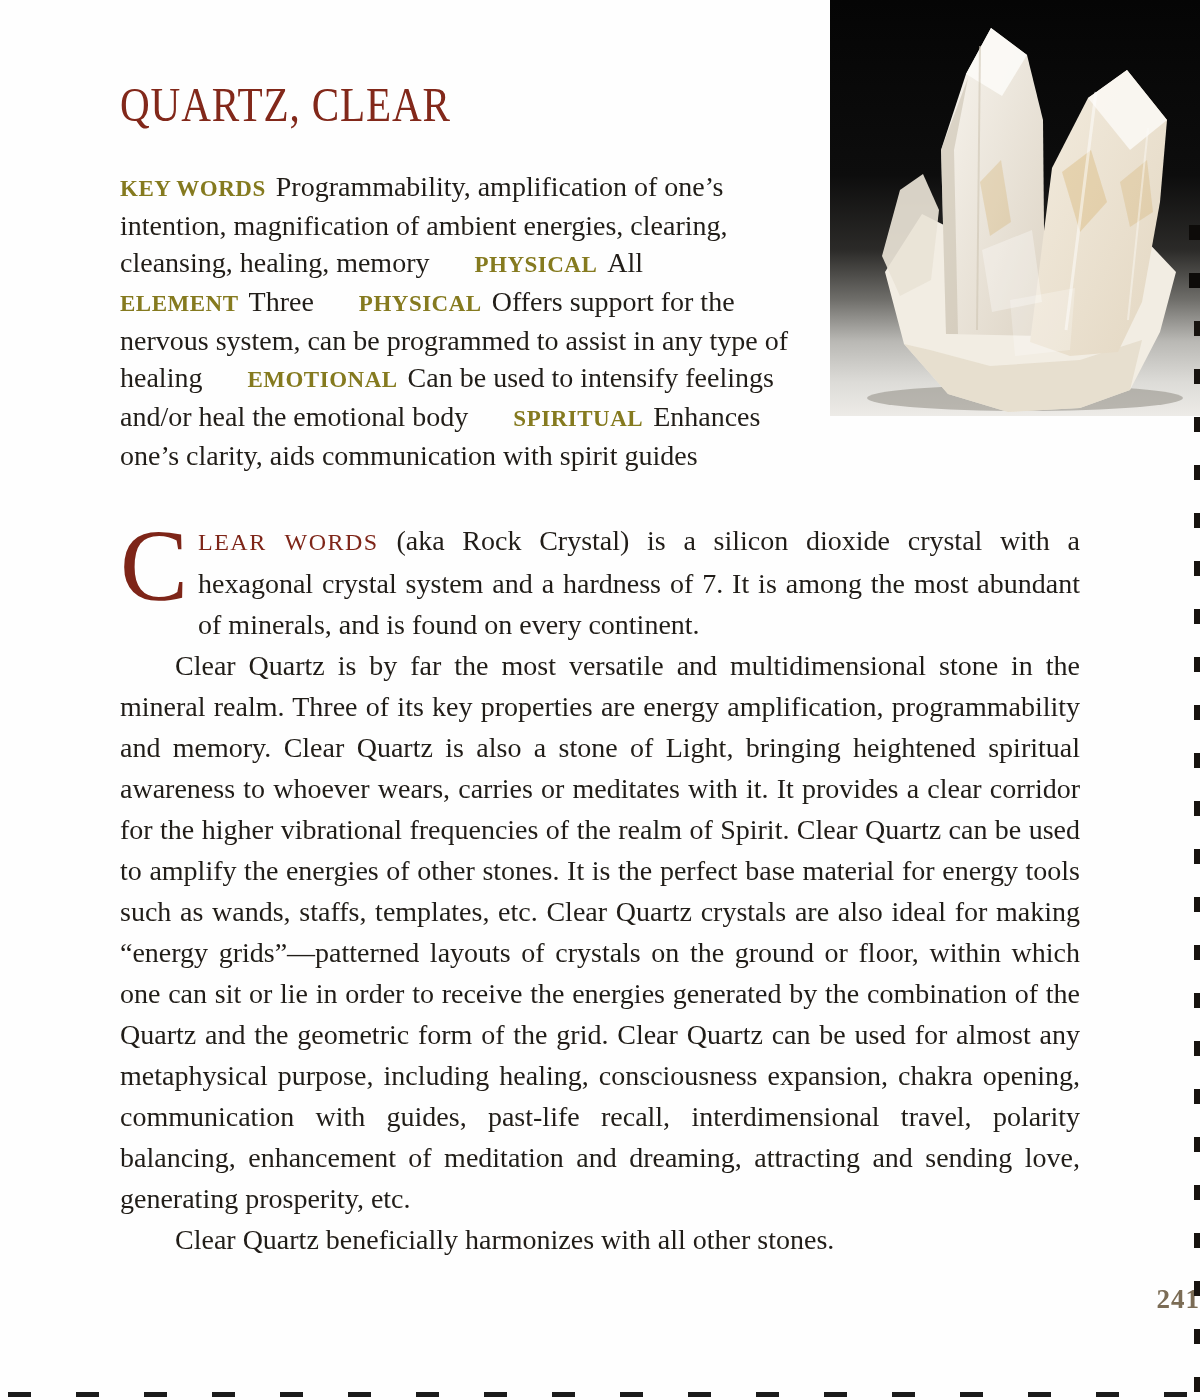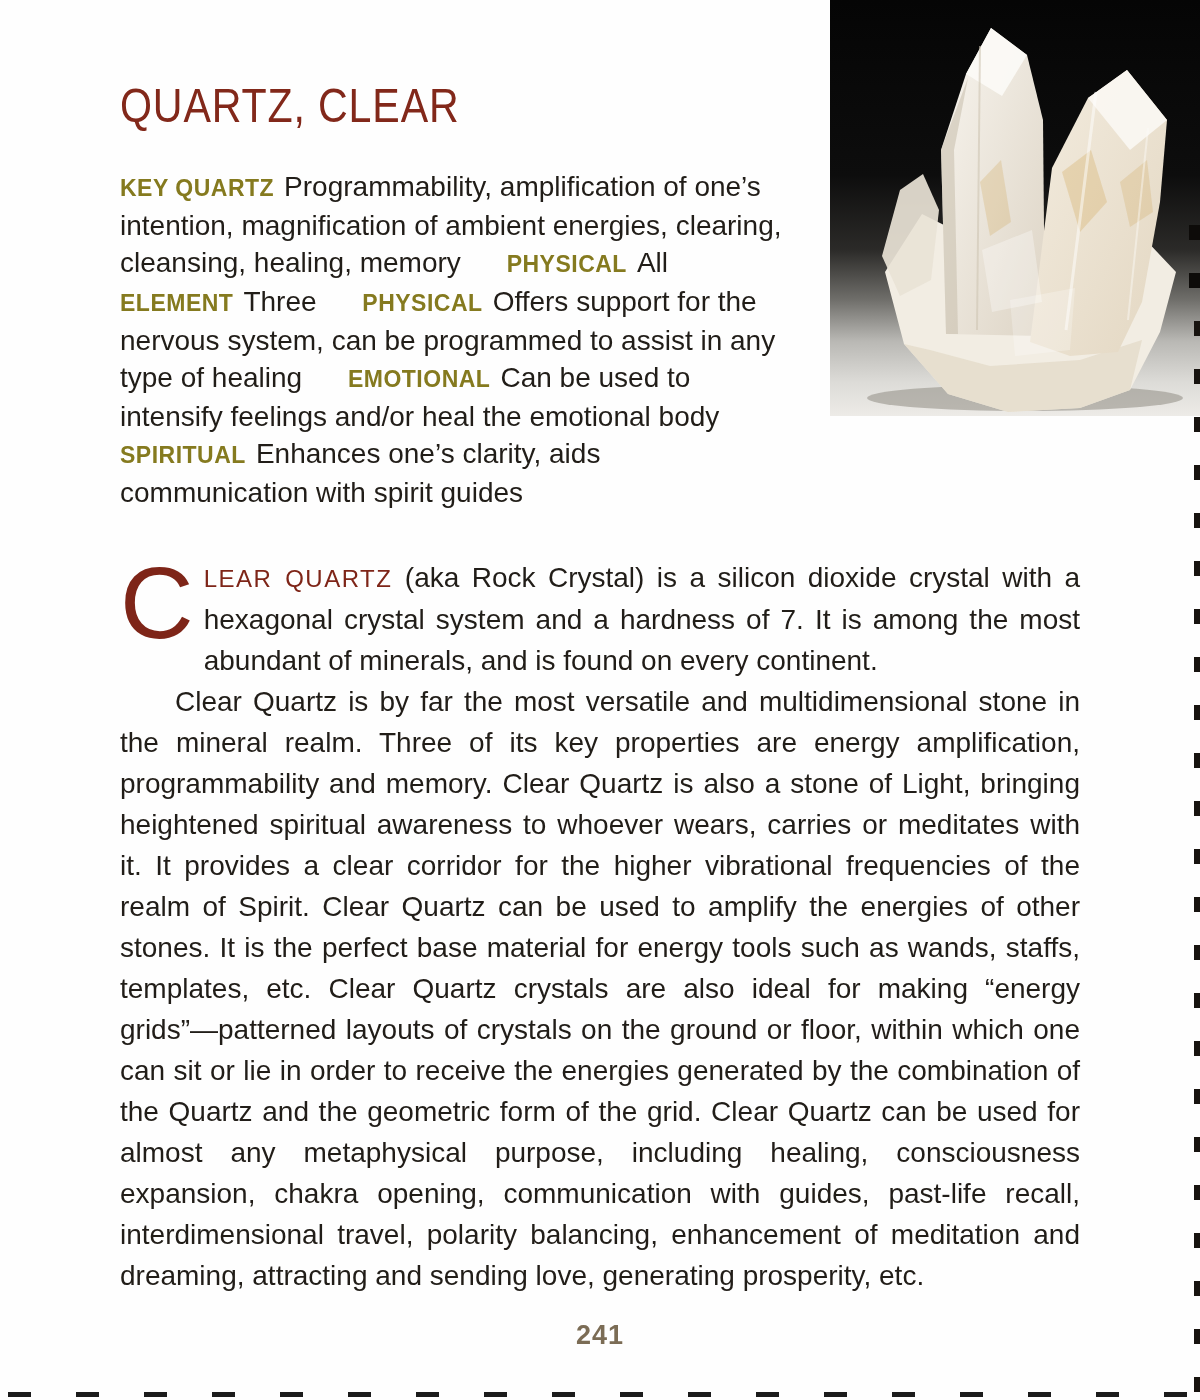--- a/index.html
+++ b/index.html
@@ -1,21 +1,21 @@
 <!DOCTYPE html>
 <html><head>
 <meta charset="utf-8">
 <style>
   html,body{margin:0;padding:0;background:#ffffff;}
   .page{
     position:relative;
     width:1200px;height:1400px;
     background:#fefefe;
     overflow:hidden;
-    font-family:Liberation Sans, sans-serif;
+    font-family:Liberation Serif, serif;
     color:#211d18;
   }
   
   .photo-wrap{
     float:right;
     width:370px;height:416px;
     margin:0 0 32px 40px;
   }
   .photo-wrap svg{display:block;width:100%;height:100%;}
   
@@ -57,21 +57,21 @@
     padding:6px 10px 0 0;
   }
   .lead-caps{
     color:#7e2518;
     font-size:24px;
     letter-spacing:1.5px;
   }
   
   .pageno{
     margin-top:24px;
-    text-align:center;
+    text-align:right;
     font-size:27px;font-weight:bold;
     color:#7b6c55;
     letter-spacing:1px;
   }
   
   .edge-ticks{
     position:absolute;z-index:5;
     right:0;top:225px;bottom:0;width:6px;
     background:repeating-linear-gradient(to bottom,#17130f 0 15px,transparent 15px 48px);
   }
@@ -135,35 +135,36 @@
       <polygon points="152,250 202,230 212,302 162,312" fill="#ffffff" opacity=".32"></polygon>
       <polygon points="180,300 245,288 240,350 185,356" fill="#ffffff" opacity=".25"></polygon>
     </svg>
   </div>
 
   <h1 class="title">
     <span class="squeeze">QUARTZ, CLEAR</span>
   </h1>
 
   <p class="kw">
-    <span><span class="kw-label">KEY QUARTZ</span><span class="kw-value">Programmability, amplification of one’s intention, magnification of ambient energies, clearing, cleansing, healing, memory</span><span class="kw-gap"></span></span>
+    <span><span class="kw-label">KEY WORDS</span><span class="kw-value">Programmability, amplification of one’s intention, magnification of ambient energies, clearing, cleansing, healing, memory</span><span class="kw-gap"></span></span>
     <span><span class="kw-label">PHYSICAL</span><span class="kw-value">All</span><span class="kw-gap"></span></span>
     <span><span class="kw-label">ELEMENT</span><span class="kw-value">Three</span><span class="kw-gap"></span></span>
     <span><span class="kw-label">PHYSICAL</span><span class="kw-value">Offers support for the nervous system, can be programmed to assist in any type of healing</span><span class="kw-gap"></span></span>
     <span><span class="kw-label">EMOTIONAL</span><span class="kw-value">Can be used to intensify feelings and/or heal the emotional body</span><span class="kw-gap"></span></span>
     <span><span class="kw-label">SPIRITUAL</span><span class="kw-value">Enhances one’s clarity, aids communication with spirit guides</span></span>
   </p>
 
   <p class="body-text p-first">
-    <span class="dropcap">C</span><span class="lead-caps">LEAR QUARTZ</span>
+    <span class="dropcap">C</span><span class="lead-caps">LEAR WORDS</span>
     <span>(aka Rock Crystal) is a silicon dioxide crystal with a hexagonal crystal system and a hardness of 7. It is among the most abundant of minerals, and is found on every continent.</span>
   </p>
 
   <p class="body-text indent">Clear Quartz is by far the most versatile and multidimensional stone in the mineral realm. Three of its key properties are energy amplification, programmability and memory. Clear Quartz is also a stone of Light, bringing heightened spiritual awareness to whoever wears, carries or meditates with it. It provides a clear corridor for the higher vibrational frequencies of the realm of Spirit. Clear Quartz can be used to amplify the energies of other stones. It is the perfect base material for energy tools such as wands, staffs, templates, etc. Clear Quartz crystals are also ideal for making “energy grids”—patterned layouts of crystals on the ground or floor, within which one can sit or lie in order to receive the energies generated by the combination of the Quartz and the geometric form of the grid. Clear Quartz can be used for almost any metaphysical purpose, including healing, consciousness expansion, chakra opening, communication with guides, past-life recall, interdimensional travel, polarity balancing, enhancement of meditation and dreaming, attracting and sending love, generating prosperity, etc.</p>
 
+  <p class="body-text indent">Clear Quartz beneficially harmonizes with all other stones.</p>
 
   <div class="pageno">241</div>
 
   <div class="edge-ticks"></div>
   <div class="edge-ticks-wide"></div>
   <div class="crop-dashes"></div>
 
 </div>
 
 </body></html>

